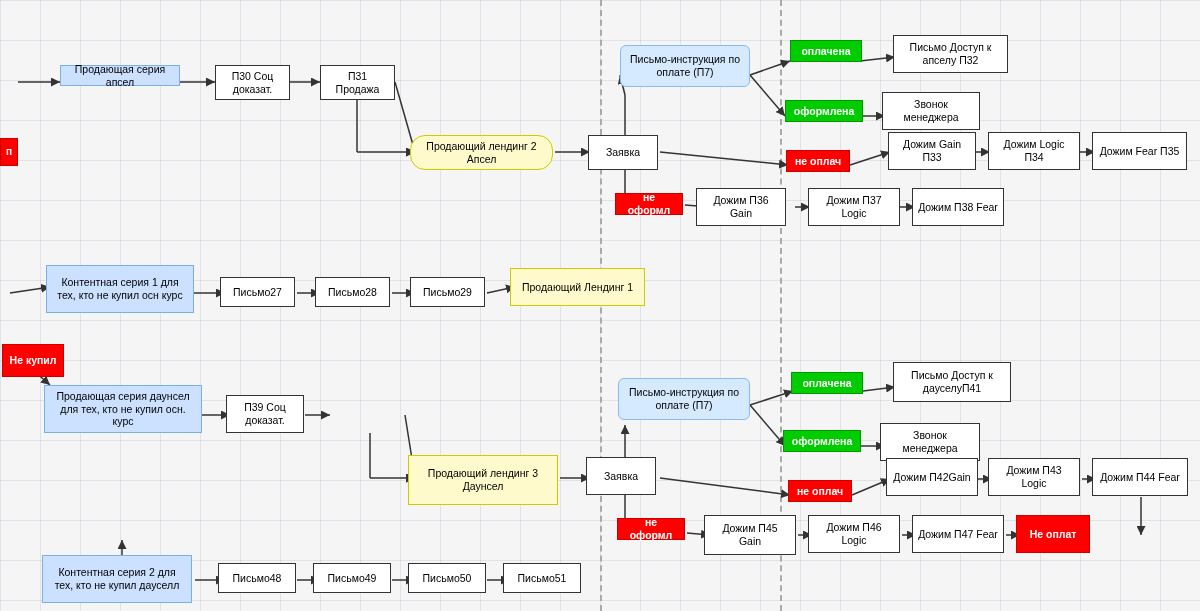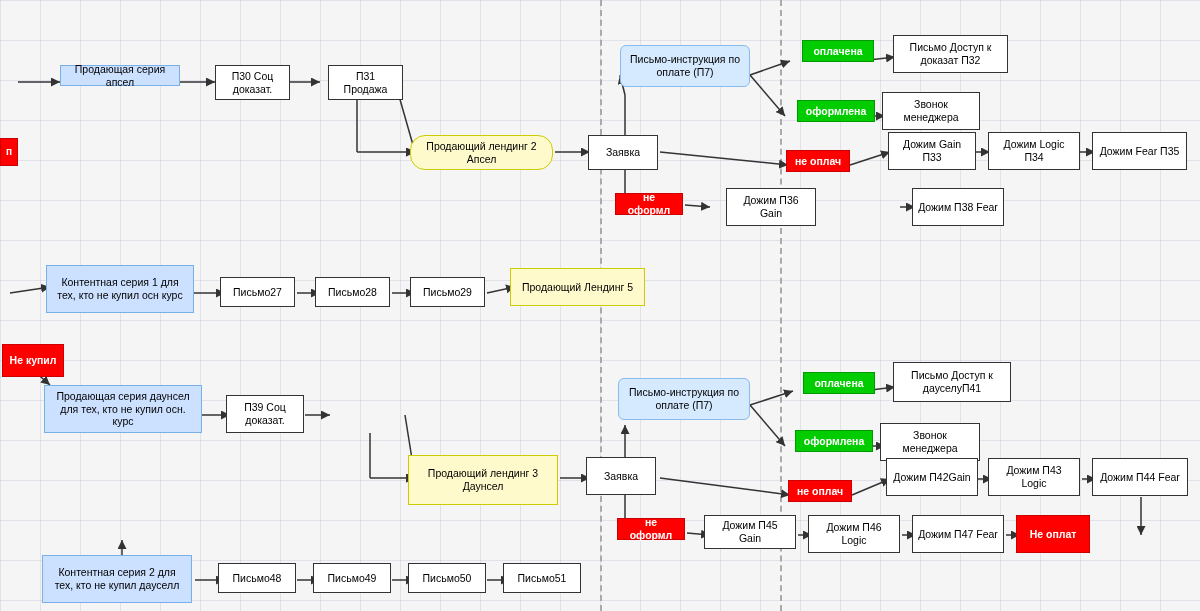--- a/index.html
+++ b/index.html
@@ -30,21 +30,21 @@
       align-items: center;
       justify-content: center;
       text-align: center;
       padding: 3px 5px;
       line-height: 1.2;
       font-size: 10.5px;
     }
     .node-blue { background: #cce0ff; border-color: #7ab0e8; }
     .node-yellow { background: #fffacc; border-color: #cccc00; }
     .node-white { background: white; border-color: #333; }
-    .node-green { background: #00cc00; color: white; border-color: #009900; font-weight: bold; margin-left: 12px; }
+    .node-green { background: #00cc00; color: white; border-color: #009900; font-weight: bold; }
     .node-red { background: #ff0000; color: white; border-color: #cc0000; font-weight: bold; }
     .node-lightblue { background: #d6eaff; border-color: #88bbee; border-radius: 6px; }
     svg.arrows {
       position: absolute;
       top: 0; left: 0;
       width: 1200px;
       height: 611px;
       pointer-events: none;
     }
     .dashed-line {
@@ -166,34 +166,34 @@
   </svg>
 
   <div class="node node-blue" style="left:60px;top:65px;width:120px;height:21px;">
     <span>Продающая серия апсел</span>
   </div>
 
   <div class="node node-white" style="left:215px;top:65px;width:75px;height:35px;">
     <span>П30 Соц доказат.</span>
   </div>
 
-  <div class="node node-white" style="left:328px;top:65px;width:75px;height:35px;">
+  <div class="node node-white" style="left:320px;top:65px;width:75px;height:35px;">
     <span>П31 Продажа</span>
   </div>
 
   <div class="node node-lightblue" style="left:620px;top:45px;width:130px;height:42px;">
     <span>Письмо-инструкция по оплате (П7)</span>
   </div>
 
   <div class="node node-green" style="left:790px;top:40px;width:72px;height:22px;">
     <span>оплачена</span>
   </div>
 
   <div class="node node-white" style="left:893px;top:35px;width:115px;height:38px;">
-    <span>Письмо Доступ к доказат П32</span>
+    <span>Письмо Доступ к апселу П32</span>
   </div>
 
   <div class="node node-green" style="left:785px;top:100px;width:78px;height:22px;">
     <span>оформлена</span>
   </div>
 
   <div class="node node-white" style="left:882px;top:92px;width:98px;height:38px;">
     <span>Звонок менеджера</span>
   </div>
 
@@ -218,24 +218,27 @@
   </div>
 
   <div class="node node-white" style="left:1092px;top:132px;width:95px;height:38px;">
     <span>Дожим Fear П35</span>
   </div>
 
   <div class="node node-red" style="left:615px;top:193px;width:68px;height:22px;">
     <span>не оформл</span>
   </div>
 
-  <div class="node node-white" style="left:726px;top:188px;width:90px;height:38px;">
+  <div class="node node-white" style="left:696px;top:188px;width:90px;height:38px;">
     <span>Дожим П36 Gain</span>
   </div>
 
+  <div class="node node-white" style="left:808px;top:188px;width:92px;height:38px;">
+    <span>Дожим П37 Logic</span>
+  </div>
 
   <div class="node node-white" style="left:912px;top:188px;width:92px;height:38px;">
     <span>Дожим П38 Fear</span>
   </div>
 
   <div class="node node-blue" style="left:46px;top:265px;width:148px;height:48px;">
     <span>Контентная серия 1 для тех, кто не купил осн курс</span>
   </div>
 
   <div class="node node-white" style="left:220px;top:277px;width:75px;height:30px;">
@@ -244,21 +247,21 @@
 
   <div class="node node-white" style="left:315px;top:277px;width:75px;height:30px;">
     <span>Письмо28</span>
   </div>
 
   <div class="node node-white" style="left:410px;top:277px;width:75px;height:30px;">
     <span>Письмо29</span>
   </div>
 
   <div class="node node-yellow" style="left:510px;top:268px;width:135px;height:38px;">
-    <span>Продающий Лендинг 5</span>
+    <span>Продающий Лендинг 1</span>
   </div>
 
   <div class="node node-red" style="left:2px;top:344px;width:62px;height:33px;">
     <span>Не купил</span>
   </div>
 
   <div class="node node-blue" style="left:44px;top:385px;width:158px;height:48px;">
     <span>Продающая серия даунсел для тех, кто не купил осн. курс</span>
   </div>
 
@@ -308,21 +311,21 @@
   </div>
 
   <div class="node node-white" style="left:1092px;top:458px;width:96px;height:38px;">
     <span>Дожим П44 Fear</span>
   </div>
 
   <div class="node node-red" style="left:617px;top:518px;width:68px;height:22px;">
     <span>не оформл</span>
   </div>
 
-  <div class="node node-white" style="left:704px;top:515px;width:92px;height:34px;">
+  <div class="node node-white" style="left:704px;top:515px;width:92px;height:40px;">
     <span>Дожим П45 Gain</span>
   </div>
 
   <div class="node node-white" style="left:808px;top:515px;width:92px;height:38px;">
     <span>Дожим П46 Logic</span>
   </div>
 
   <div class="node node-white" style="left:912px;top:515px;width:92px;height:38px;">
     <span>Дожим П47 Fear</span>
   </div>

